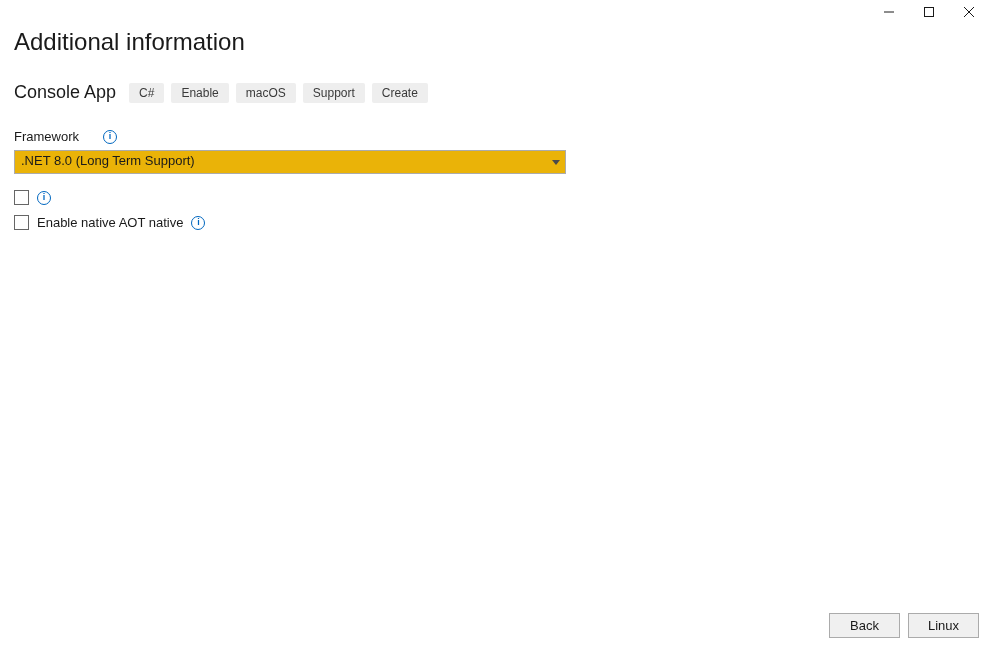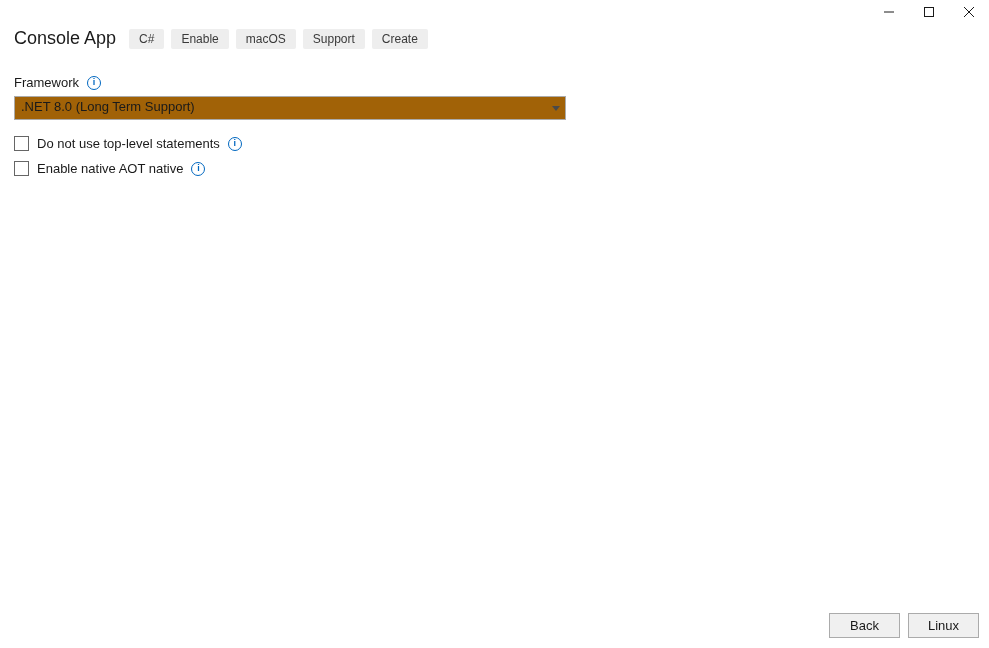--- a/index.html
+++ b/index.html
@@ -60,21 +60,21 @@
     .tag {
       background: #eeeeee;
       color: #3a3a3a;
       font-size: 12px;
       padding: 3px 10px;
       border-radius: 2px;
     }
     .field-label-row {
       display: flex;
       align-items: center;
-      gap: 8px;
+      gap: 24px;
       margin-bottom: 6px;
     }
     .field-label {
       font-size: 13px;
       color: #1a1a1a;
       text-decoration: underline;
       text-decoration-color: transparent;
     }
     .info-icon {
       width: 14px;
@@ -93,21 +93,21 @@
     }
     .select-wrap {
       position: relative;
       width: 552px;
       margin-bottom: 16px;
     }
     .select {
       width: 100%;
       height: 24px;
       border: 1px solid #ababab;
-      background: #a16207;
+      background: #eab308;
       padding: 2px 22px 2px 6px;
       font-size: 13px;
       color: #1a1a1a;
       appearance: none;
       -webkit-appearance: none;
       outline: none;
       cursor: default;
     }
     .select-caret {
       position: absolute;
@@ -175,20 +175,21 @@
   </div>
   <div class="titlebar-btn">
     <svg width="10" height="10" viewBox="0 0 10 10">
         <line x1="0" y1="0" x2="10" y2="10" stroke="#1a1a1a" stroke-width="1"></line>
         <line x1="10" y1="0" x2="0" y2="10" stroke="#1a1a1a" stroke-width="1"></line>
       </svg>
   </div>
 </div>
 
 <div class="content">
+  <h1 class="page-title">Additional information</h1>
 
   <div class="subtitle-row">
     <div class="subtitle">Console App</div>
     <span class="tag">C#</span>
     <span class="tag">Enable</span>
     <span class="tag">macOS</span>
     <span class="tag">Support</span>
     <span class="tag">Create</span>
   </div>
 
@@ -201,21 +202,20 @@
     <div class="select">.NET 8.0 (Long Term Support)</div>
     <span class="select-caret">
       <svg width="8" height="5" viewBox="0 0 8 5">
           <polygon points="0,0 8,0 4,5" fill="#4a4a4a"></polygon>
         </svg>
     </span>
   </div>
 
   <div class="checkbox-row">
     <div class="checkbox"></div>
-    <span class="checkbox-label">Do not use top-level statements</span>
     <span class="info-icon">i</span>
   </div>
 
   <div class="checkbox-row">
     <div class="checkbox"></div>
     <span class="checkbox-label">Enable native AOT native</span>
     <span class="info-icon">i</span>
   </div>
 </div>
 

